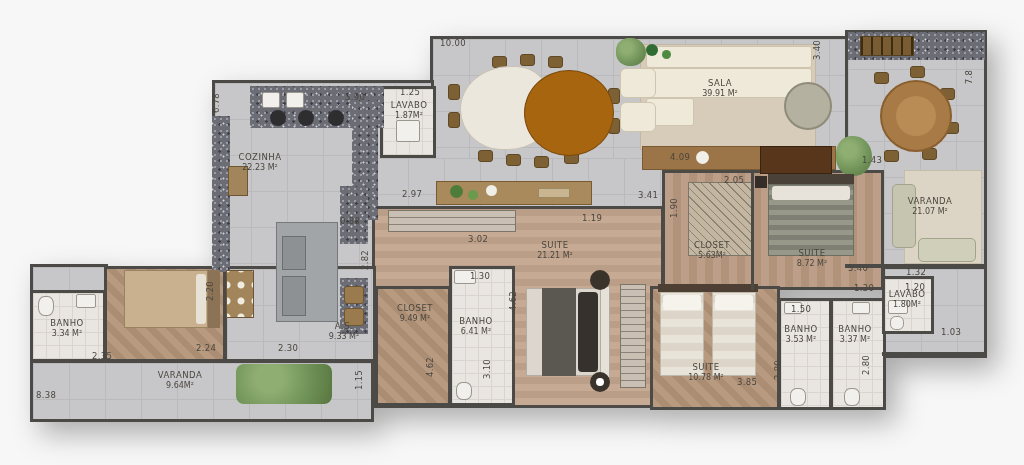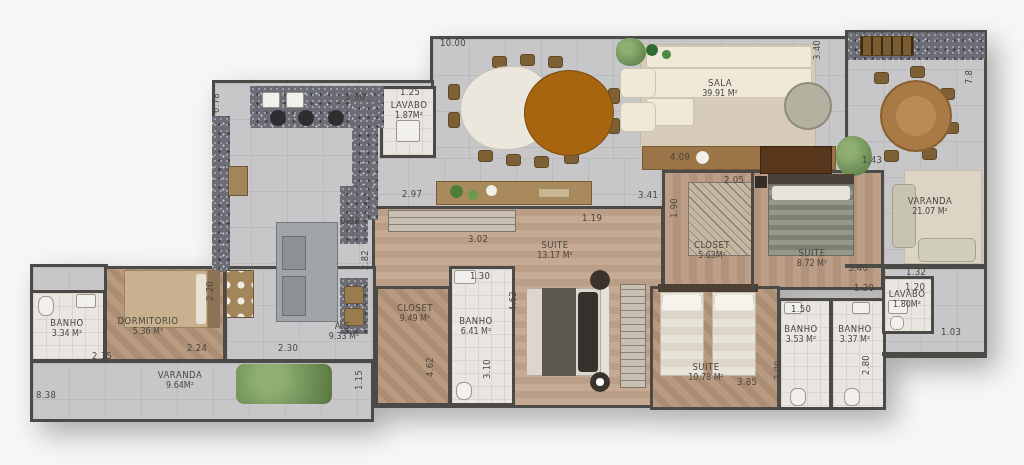--- a/index.html
+++ b/index.html
@@ -162,35 +162,39 @@
 
   <div class="abs fixt f" style="left:454px;top:270px;width:22px;height:14px;"></div>
   <div class="abs fixt f" style="left:456px;top:382px;width:16px;height:18px;border-radius:40%;"></div>
   <div class="abs fixt f" style="left:784px;top:302px;width:18px;height:12px;"></div>
   <div class="abs fixt f" style="left:790px;top:388px;width:16px;height:18px;border-radius:40%;"></div>
   <div class="abs fixt f" style="left:852px;top:302px;width:18px;height:12px;"></div>
   <div class="abs fixt f" style="left:844px;top:388px;width:16px;height:18px;border-radius:40%;"></div>
   <div class="abs fixt f" style="left:888px;top:300px;width:20px;height:14px;"></div>
   <div class="abs fixt f" style="left:890px;top:316px;width:14px;height:14px;border-radius:40%;"></div>
 
+  <div class="abs rlbl" style="left:205px;top:152px;width:110px;">
+    <span class="nm">COZINHA</span>
+        <span class="ar">22.23 M²</span>
+      </div>
   <div class="abs rlbl" style="left:383px;top:100px;width:52px;">
     <span class="nm">LAVABO</span>
         <span class="ar">1.87M²</span>
       </div>
   <div class="abs rlbl" style="left:680px;top:78px;width:80px;z-index:41;">
     <span class="nm">SALA</span>
         <span class="ar">39.91 M²</span>
       </div>
   <div class="abs rlbl" style="left:890px;top:196px;width:80px;z-index:41;">
     <span class="nm">VARANDA</span>
         <span class="ar">21.07 M²</span>
       </div>
   <div class="abs rlbl" style="left:510px;top:240px;width:90px;">
     <span class="nm">SUITE</span>
-        <span class="ar">13.17 M²</span>
+        <span class="ar">21.21 M²</span>
       </div>
   <div class="abs rlbl" style="left:673px;top:240px;width:78px;">
     <span class="nm">CLOSET</span>
         <span class="ar">5.63M²</span>
       </div>
   <div class="abs rlbl" style="left:773px;top:248px;width:78px;">
     <span class="nm">SUITE</span>
         <span class="ar">8.72 M²</span>
       </div>
   <div class="abs rlbl" style="left:382px;top:303px;width:66px;">
@@ -213,24 +217,20 @@
     <span class="nm">BANHO</span>
         <span class="ar">3.37 M²</span>
       </div>
   <div class="abs rlbl" style="left:880px;top:289px;width:54px;z-index:41;">
     <span class="nm">LAVABO</span>
         <span class="ar">1.80M²</span>
       </div>
   <div class="abs rlbl" style="left:36px;top:318px;width:62px;">
     <span class="nm">BANHO</span>
         <span class="ar">3.34 M²</span>
-      </div>
-  <div class="abs rlbl" style="left:100px;top:316px;width:96px;">
-    <span class="nm">DORMITORIO</span>
-        <span class="ar">5.36 M²</span>
       </div>
   <div class="abs rlbl" style="left:312px;top:321px;width:64px;">
     <span class="nm">A.S.</span>
         <span class="ar">9.33 M²</span>
       </div>
   <div class="abs rlbl" style="left:125px;top:370px;width:110px;">
     <span class="nm">VARANDA</span>
         <span class="ar">9.64M²</span>
       </div>
 
@@ -255,21 +255,21 @@
   <div class="abs dim" style="left:854px;top:283px;">1.30</div>
   <div class="abs dim" style="left:906px;top:267px;z-index:41;">1.32</div>
   <div class="abs dim" style="left:905px;top:282px;z-index:41;">1.20</div>
   <div class="abs dim" style="left:941px;top:327px;">1.03</div>
   <div class="abs dim" style="left:470px;top:271px;">1.30</div>
   <div class="abs dim v" style="left:503px;top:296px;">4.62</div>
   <div class="abs dim v" style="left:420px;top:362px;">4.62</div>
   <div class="abs dim v" style="left:477px;top:364px;">3.10</div>
   <div class="abs dim" style="left:278px;top:343px;">2.30</div>
   <div class="abs dim" style="left:92px;top:351px;">2.35</div>
-  <div class="abs dim" style="left:187px;top:343px;">2.24</div>
+  <div class="abs dim" style="left:196px;top:343px;">2.24</div>
   <div class="abs dim" style="left:36px;top:390px;">8.38</div>
   <div class="abs dim v" style="left:349px;top:375px;">1.15</div>
   <div class="abs dim" style="left:737px;top:377px;">3.85</div>
   <div class="abs dim v" style="left:768px;top:365px;">2.80</div>
   <div class="abs dim v" style="left:856px;top:360px;">2.80</div>
   <div class="abs dim" style="left:791px;top:304px;">1.50</div>
 
  </div>
 </div>
 

